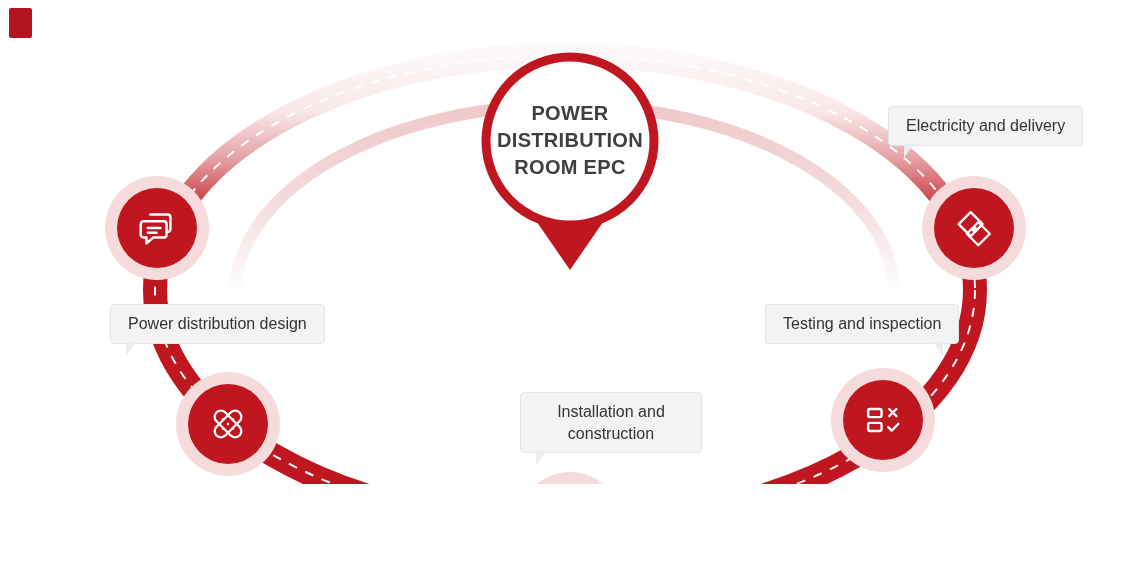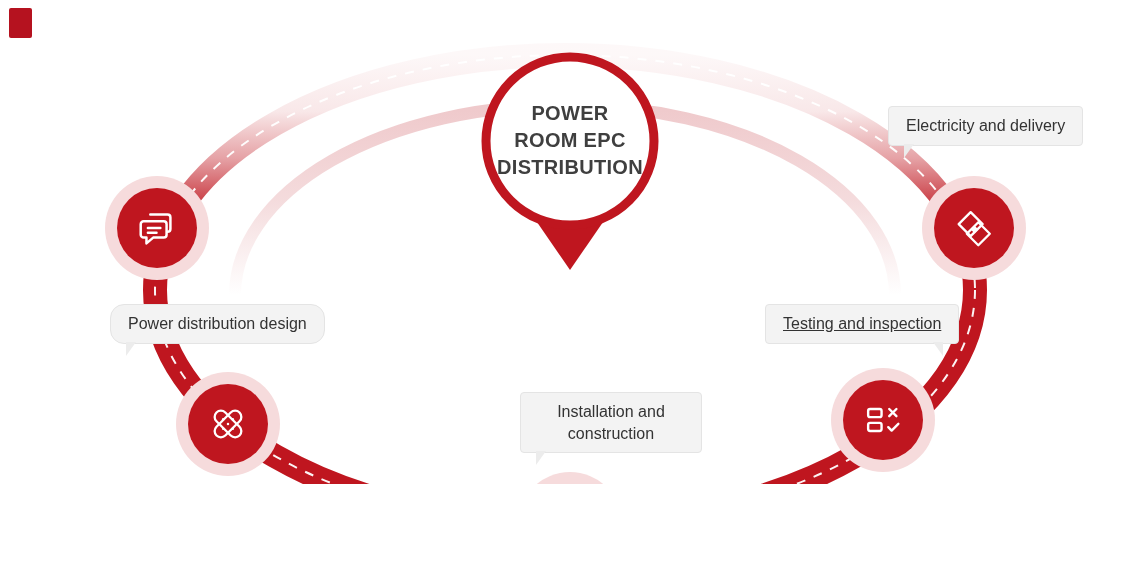--- a/index.html
+++ b/index.html
@@ -63,23 +63,23 @@
   .label.tail-right::after {
     left: auto; right: 15px;
     border-right: 0;
     border-left: 10px solid transparent;
   }
   .label.multiline {
     white-space: normal; width: 182px; text-align: center;
     padding: 8px 16px; line-height: 1.35; margin-left: 43px;
   }
   .label-1 { left: 55px;  top: 106px; }
-  .label-2 { left: 110px; top: 304px; border-radius: 14px; }
+  .label-2 { left: 110px; top: 304px; }
   .label-3 { left: 477px; top: 392px; }
-  .label-4 { left: 765px; top: 304px; text-decoration: underline; }
+  .label-4 { left: 765px; top: 304px; }
   .label-5 { left: 888px; top: 106px; }
 </style>
 </head>
 <body>
 
 <div class="stage">
 
   <svg class="bg-svg" width="1139" height="587" viewBox="0 0 1139 587">
     <defs>
       <linearGradient id="ringGrad" x1="0" y1="0" x2="0" y2="1">
@@ -101,22 +101,22 @@
     <ellipse cx="565" cy="290" rx="410" ry="235" fill="none" stroke="url(#ringGrad)" stroke-width="24"></ellipse>
     <ellipse cx="565" cy="290" rx="410" ry="235" fill="none" stroke="#ffffff" stroke-width="2" stroke-dasharray="9 9" opacity="0.95"></ellipse>
     <path d="M519 196 L621 196 L570 270 Z" fill="#bf161f"></path>
     <circle cx="570" cy="141" r="84" fill="#ffffff" stroke="#bf161f" stroke-width="9"></circle>
   </svg>
 
   <div class="corner-mark"></div>
 
   <div class="pin-title">
     <div>POWER</div>
+    <div>DISTRIBUTION</div>
     <div>ROOM EPC</div>
-    <div>DISTRIBUTION</div>
   </div>
 
   <div class="node node-1">
     <div class="halo"></div>
     <div class="disc">
       <svg viewBox="0 0 48 48">
         <g fill="none" stroke="#fff" stroke-width="2.6" stroke-linecap="round" stroke-linejoin="round">
           <path d="M17 10 h18 a3 3 0 0 1 3 3 v12 a3 3 0 0 1 -3 3 h-2"></path>
           <path d="M10 17 h21 a3 3 0 0 1 3 3 v11 a3 3 0 0 1 -3 3 H20 l-7 6 v-6 h-3 a3 3 0 0 1 -3 -3 V20 a3 3 0 0 1 3 -3 z" fill="#bf161f"></path>
           <path d="M14.5 24 h13 M14.5 29 h9"></path>

